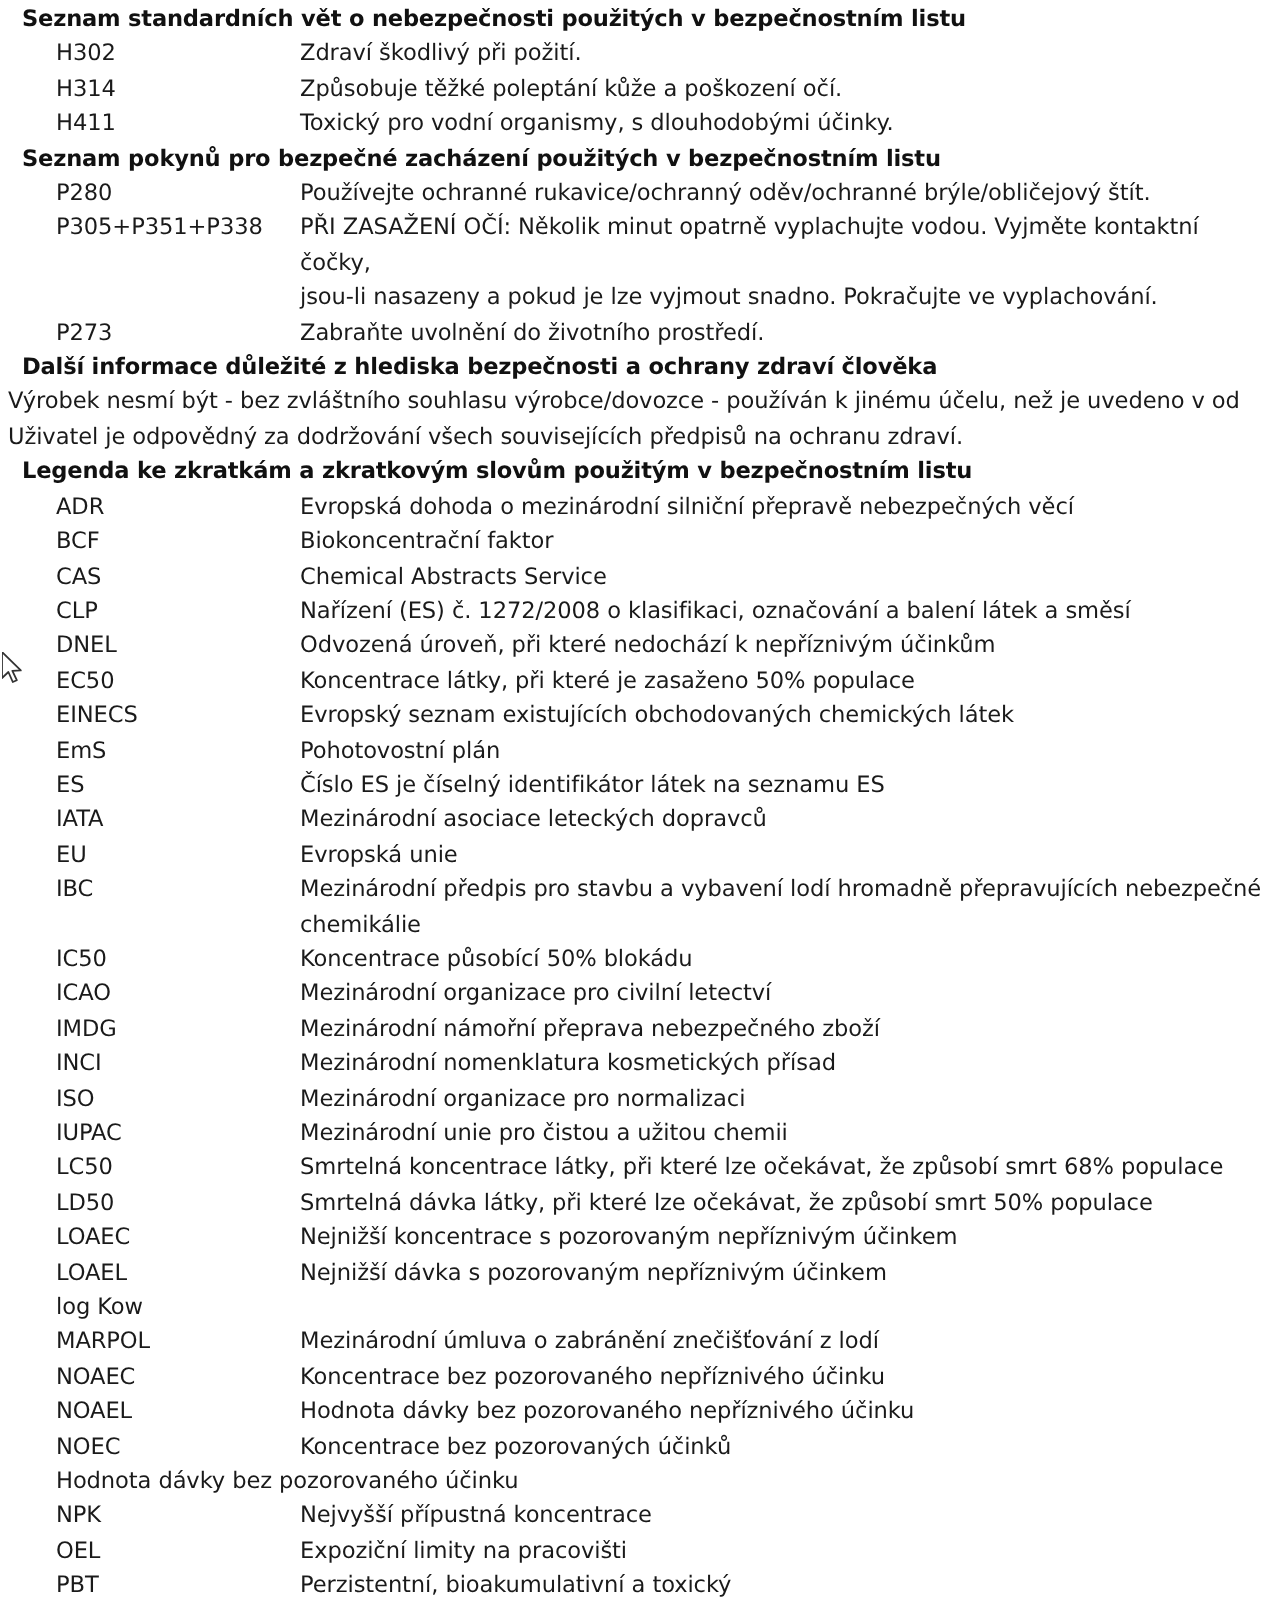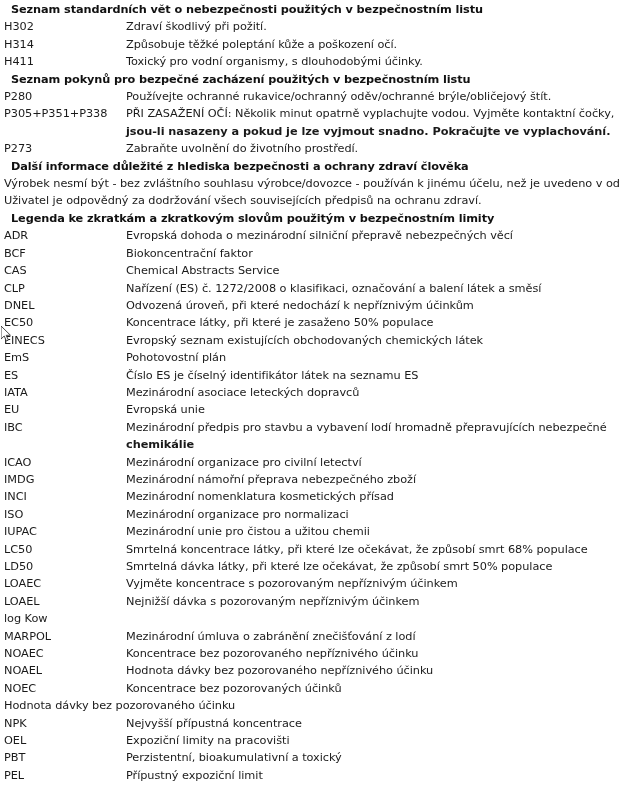--- a/index.html
+++ b/index.html
@@ -36,36 +36,35 @@
     line-height: 17.4px;
     padding-left: 4px;
     white-space: nowrap;
     letter-spacing: -0.05px;
   }
   .row {
     display: flex;
     align-items: flex-start;
     font-size: 11.3px;
     line-height: 17.4px;
-    padding-left: 4px;
+    padding-left: 28px;
     letter-spacing: -0.05px;
   }
   .row .code {
     flex: 0 0 122px;
     max-width: 122px;
     white-space: nowrap;
     overflow: visible;
   }
   .row .desc {
     flex: 1 1 auto;
     white-space: pre-wrap;
   }
   .row .desc .cont {
     display: block;
-    font-weight: bold;
   }
   
   .cursor {
     position: absolute;
     left: 1px;
     top: 326px;
     width: 12px;
     height: 18px;
     pointer-events: none;
   }
@@ -97,21 +96,21 @@
         <div class="code">P305+P351+P338</div>
         <div class="desc"><span>PŘI ZASAŽENÍ OČÍ: Několik minut opatrně vyplachujte vodou. Vyjměte kontaktní čočky,</span><span class="cont">jsou-li nasazeny a pokud je lze vyjmout snadno. Pokračujte ve vyplachování.</span></div>
       </div>
       <div class="row">
         <div class="code">P273</div>
         <div class="desc"><span>Zabraňte uvolnění do životního prostředí.</span></div>
       </div>
       <div class="section-heading">Další informace důležité z hlediska bezpečnosti a ochrany zdraví člověka</div>
       <div class="para">Výrobek nesmí být - bez zvláštního souhlasu výrobce/dovozce - používán k jinému účelu, než je uvedeno v od</div>
       <div class="para">Uživatel je odpovědný za dodržování všech souvisejících předpisů na ochranu zdraví.</div>
-      <div class="section-heading">Legenda ke zkratkám a zkratkovým slovům použitým v bezpečnostním limity</div>
+      <div class="section-heading">Legenda ke zkratkám a zkratkovým slovům použitým v bezpečnostním listu</div>
       <div class="row">
         <div class="code">ADR</div>
         <div class="desc"><span>Evropská dohoda o mezinárodní silniční přepravě nebezpečných věcí</span></div>
       </div>
       <div class="row">
         <div class="code">BCF</div>
         <div class="desc"><span>Biokoncentrační faktor</span></div>
       </div>
       <div class="row">
         <div class="code">CAS</div>
@@ -147,20 +146,24 @@
       </div>
       <div class="row">
         <div class="code">EU</div>
         <div class="desc"><span>Evropská unie</span></div>
       </div>
       <div class="row">
         <div class="code">IBC</div>
         <div class="desc"><span>Mezinárodní předpis pro stavbu a vybavení lodí hromadně přepravujících nebezpečné</span><span class="cont">chemikálie</span></div>
       </div>
       <div class="row">
+        <div class="code">IC50</div>
+        <div class="desc"><span>Koncentrace působící 50% blokádu</span></div>
+      </div>
+      <div class="row">
         <div class="code">ICAO</div>
         <div class="desc"><span>Mezinárodní organizace pro civilní letectví</span></div>
       </div>
       <div class="row">
         <div class="code">IMDG</div>
         <div class="desc"><span>Mezinárodní námořní přeprava nebezpečného zboží</span></div>
       </div>
       <div class="row">
         <div class="code">INCI</div>
         <div class="desc"><span>Mezinárodní nomenklatura kosmetických přísad</span></div>
@@ -176,21 +179,21 @@
       <div class="row">
         <div class="code">LC50</div>
         <div class="desc"><span>Smrtelná koncentrace látky, při které lze očekávat, že způsobí smrt 68% populace</span></div>
       </div>
       <div class="row">
         <div class="code">LD50</div>
         <div class="desc"><span>Smrtelná dávka látky, při které lze očekávat, že způsobí smrt 50% populace</span></div>
       </div>
       <div class="row">
         <div class="code">LOAEC</div>
-        <div class="desc"><span>Vyjměte koncentrace s pozorovaným nepříznivým účinkem</span></div>
+        <div class="desc"><span>Nejnižší koncentrace s pozorovaným nepříznivým účinkem</span></div>
       </div>
       <div class="row">
         <div class="code">LOAEL</div>
         <div class="desc"><span>Nejnižší dávka s pozorovaným nepříznivým účinkem</span></div>
       </div>
       <div class="row">
         <div class="code">log Kow</div>
       </div>
       <div class="row">
         <div class="code">MARPOL</div>

